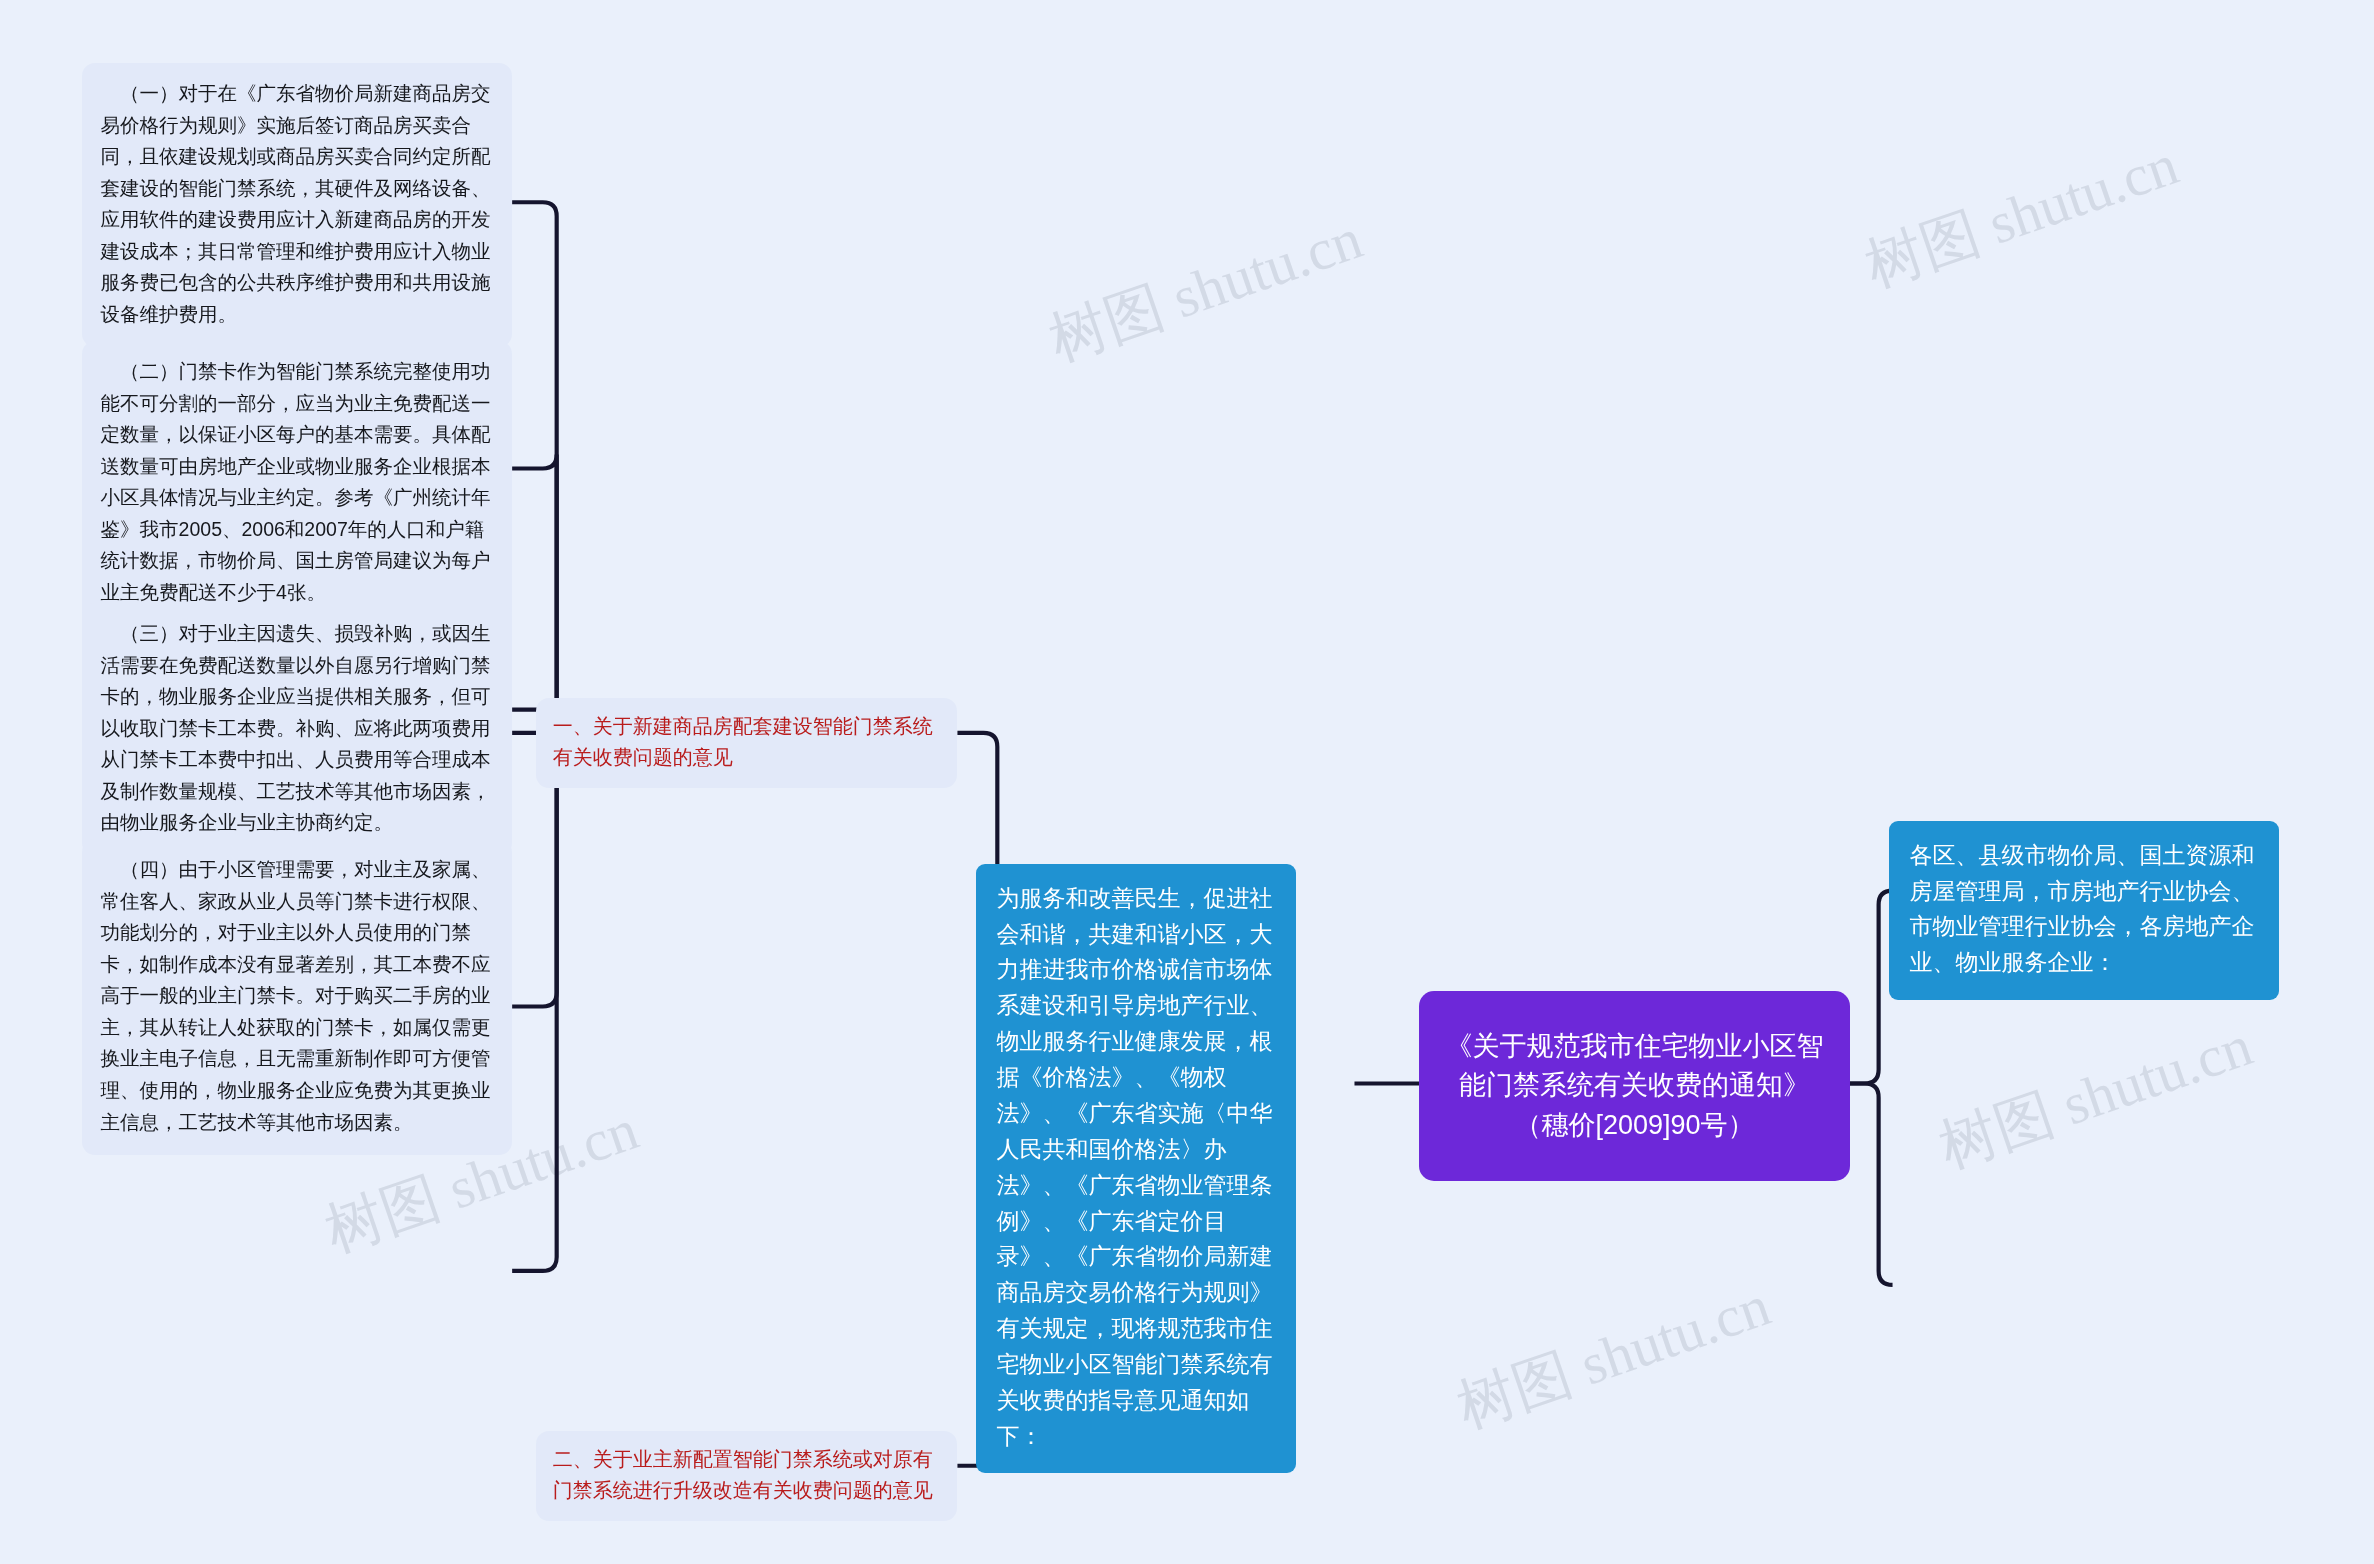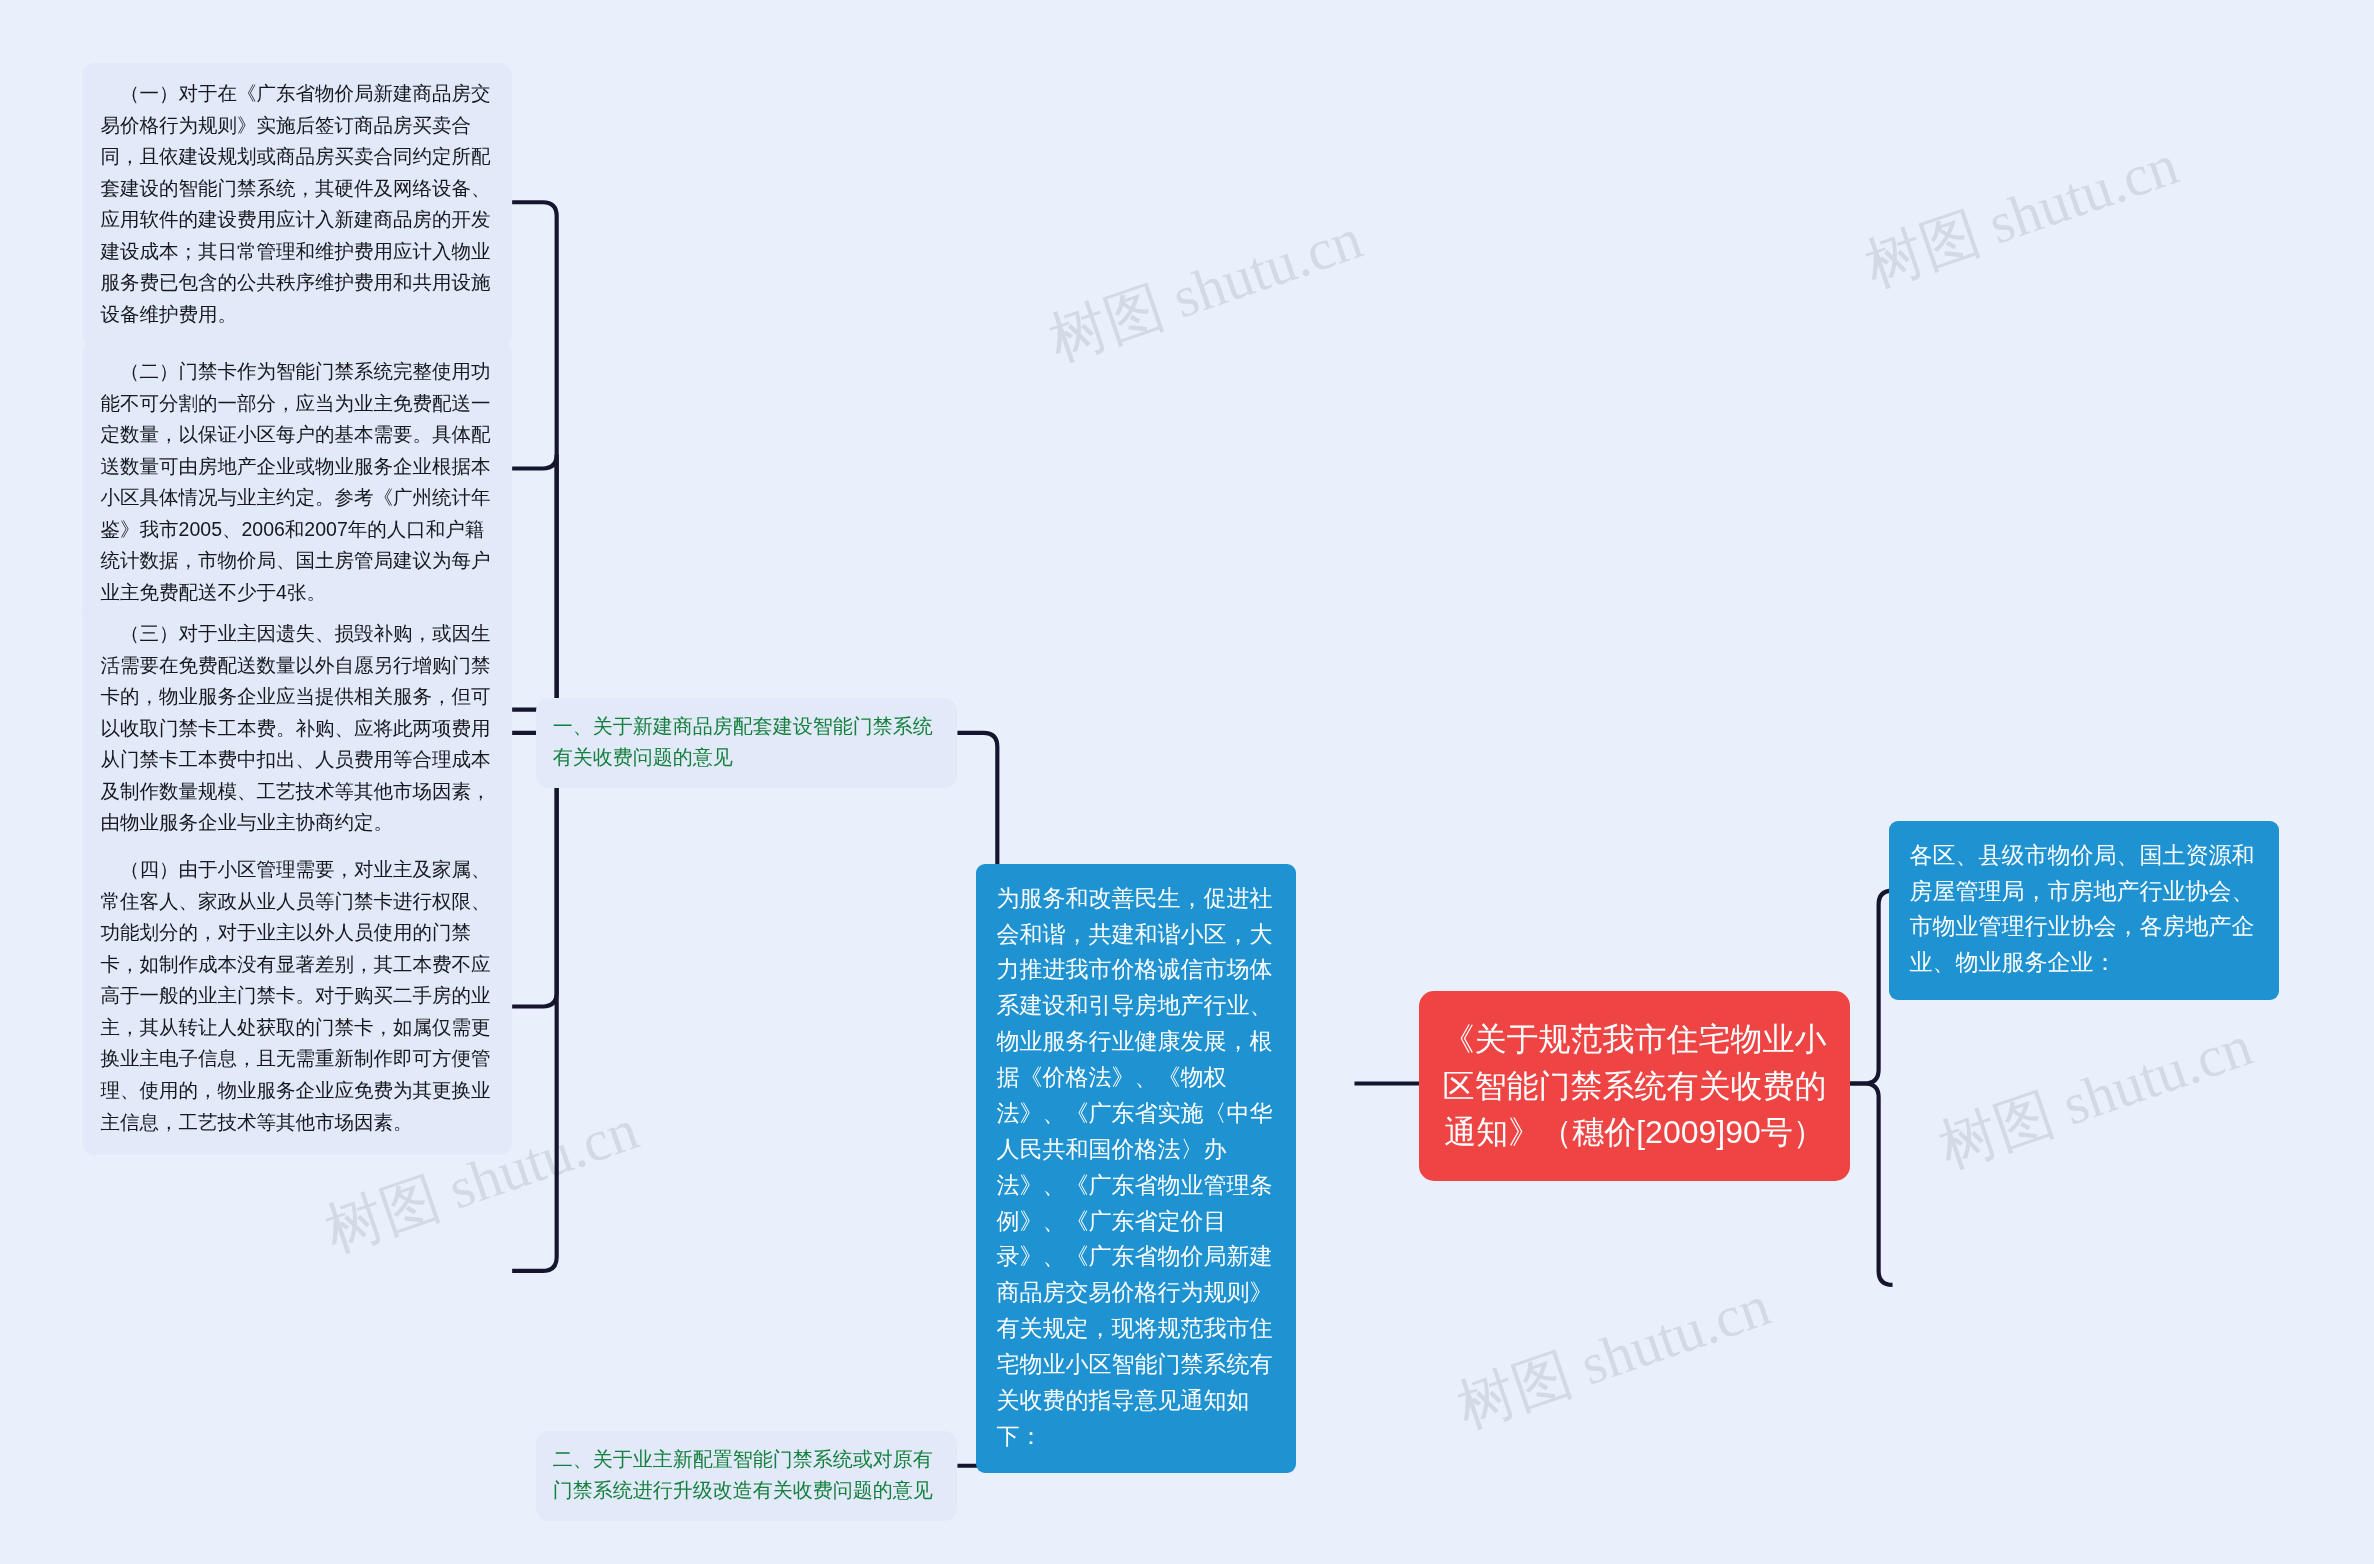--- a/index.html
+++ b/index.html
@@ -39,37 +39,37 @@
     word-break: break-all;
   }
   .node.leaf {
     background: #e2e9f9;
     color: #16181d;
     font-size: 19.5px;
     text-indent: 0;
   }
   .node.branch {
     background: #e2e9f9;
-    color: #15803d;
+    color: #b91c1c;
     font-size: 20px;
     padding: 13px 16.7px 15px 16.7px;
     line-height: 1.55;
   }
   .node.blue {
     background: #1f92d2;
     color: #ffffff;
     font-size: 23px;
     line-height: 1.56;
     padding: 16.7px 20.4px 18.6px 20.4px;
     border-radius: 9px;
   }
   .node.root {
-    background: #ef4444;
+    background: #6d28d9;
     color: #ffffff;
-    font-size: 32px;
+    font-size: 27px;
     line-height: 1.46;
     text-align: center;
     padding: 20.4px 18.6px;
     border-radius: 15px;
     display: flex;
     align-items: center;
     justify-content: center;
   }
 </style>
 </head>

